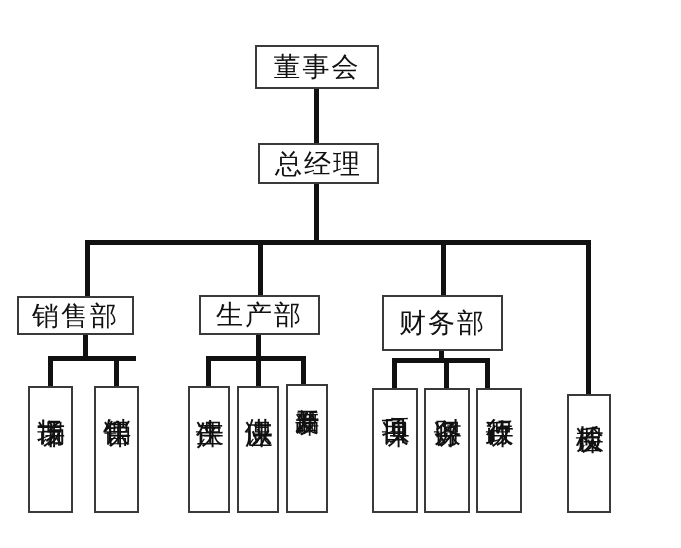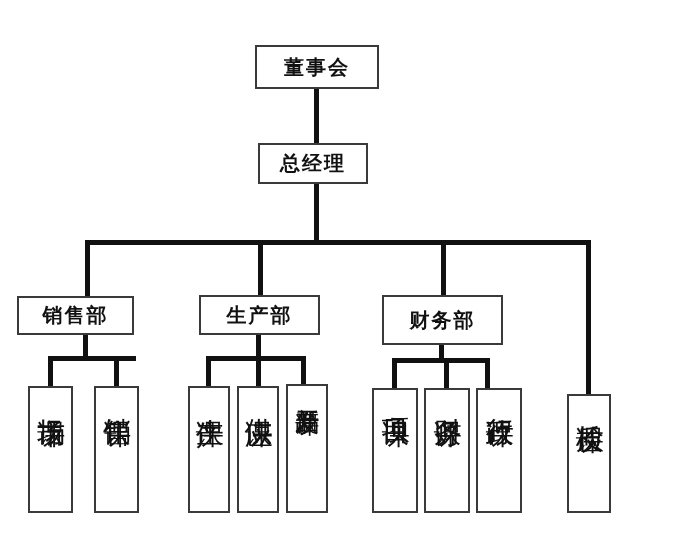--- a/index.html
+++ b/index.html
@@ -29,23 +29,23 @@
   }
   .node-label {
     font-family: "DejaVu Sans", sans-serif;
     color: #111111;
     line-height: 1.02;
     text-align: center;
     white-space: pre-line;
     letter-spacing: 0px;
   }
   .node.horiz .node-label {
-    font-size: 20px;
+    font-size: 27px;
     letter-spacing: 2px;
-    font-weight: 700;
+    font-weight: 400;
   }
   .node.vert {
     align-items: flex-start;
     padding-top: 3px;
   }
   .node.vert .node-label {
     writing-mode: vertical-rl;
     text-orientation: upright;
     font-size: 28px;
     letter-spacing: 1px;
@@ -93,33 +93,33 @@
   <div class="conn" style="left:439px; top:334px; width:5px; height:26px;"></div>
   <div class="conn" style="left:392px; top:358px; width:98px; height:5px;"></div>
   <div class="conn" style="left:392px; top:358px; width:5px; height:32px;"></div>
   <div class="conn" style="left:444px; top:358px; width:5px; height:32px;"></div>
   <div class="conn" style="left:485px; top:358px; width:5px; height:32px;"></div>
 
   <div class="node horiz" style="left:255px; top:45px; width:124px; height:44px;">
     <span class="node-label">董事会</span>
   </div>
 
-  <div class="node horiz" style="left:258px; top:143px; width:110px; height:41px;">
+  <div class="node horiz" style="left:258px; top:143px; width:121px; height:41px;">
     <span class="node-label">总经理</span>
   </div>
 
   <div class="node horiz" style="left:17px; top:296px; width:117px; height:39px;">
     <span class="node-label">销售部</span>
   </div>
 
   <div class="node horiz" style="left:199px; top:295px; width:121px; height:40px;">
     <span class="node-label">生产部</span>
   </div>
 
-  <div class="node horiz" style="left:382px; top:295px; width:121px; height:50px;">
+  <div class="node horiz" style="left:382px; top:295px; width:121px; height:56px;">
     <span class="node-label">财务部</span>
   </div>
 
   <div class="node vert" style="left:28px; top:386px; width:45px; height:127px; padding-top:8px;">
     <span class="node-label">市场课</span>
   </div>
 
   <div class="node vert" style="left:94px; top:386px; width:45px; height:127px; padding-top:8px;">
     <span class="node-label">销售课</span>
   </div>

